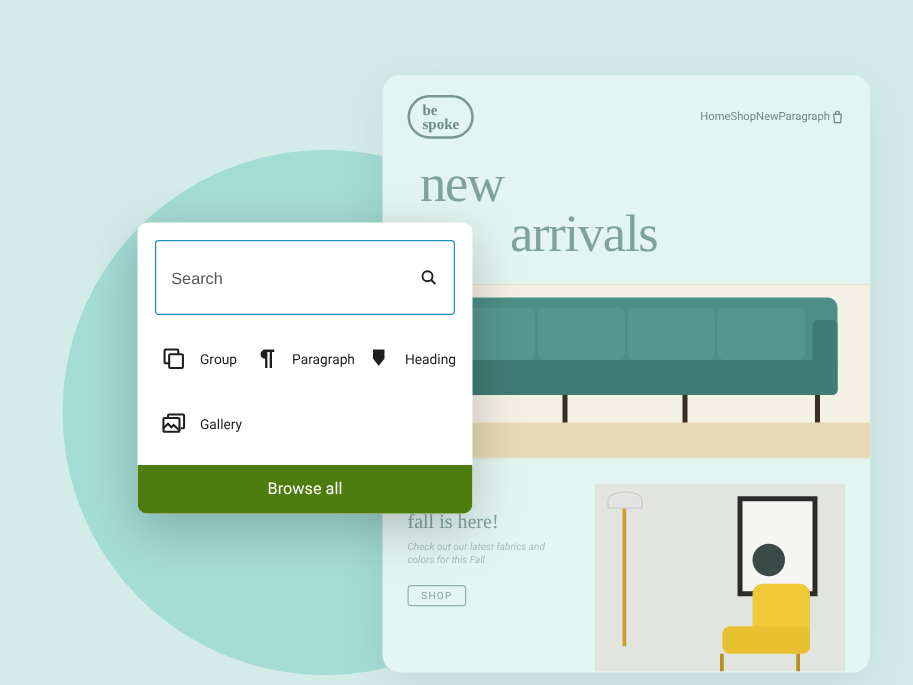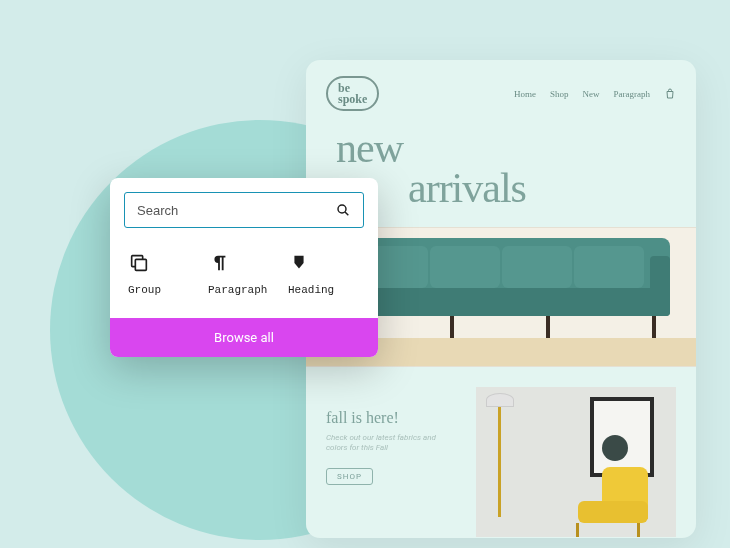--- a/index.html
+++ b/index.html
@@ -44,25 +44,23 @@
     font-family: Georgia, serif;
     font-size: 14px;
     color: #6a8c85;
     line-height: 1;
     font-weight: bold;
   }
   .logo .l1 { display:block; font-size:12px;}
   .logo .l2 { display:block; font-size:12px; margin-top:-1px;}
   .nav {
     display: flex;
-    gap: 14px;
     align-items: center;
     font-size: 9px;
     color: #6a8c85;
-    font-family: Liberation Serif, serif;
   }
   .nav span { cursor: pointer; }
   .bag-icon svg { width: 12px; height: 12px; display:block; }
   .hero {
     padding: 10px 0 0 30px;
     position: relative;
   }
   .hero-title {
     font-family: Georgia, "Times New Roman", serif;
     font-size: 42px;
@@ -255,55 +253,54 @@
     overflow:hidden;
   }
   .search-wrap {
     padding:14px;
   }
   .search-box {
     border:1.5px solid #1892b4;
     border-radius:3px;
     display:flex;
     align-items:center;
-    padding:9px 12px;
+    padding:21px 12px;
     gap:8px;
   }
   .search-box input {
     border:none;
     outline:none;
     flex:1;
     font-size:13px;
     background:transparent;
   }
   .search-box input::placeholder { color:#555; }
   .search-icon svg { width:16px; height:16px; display:block; }
   .blocks-grid {
     display:grid;
     grid-template-columns:repeat(3,1fr);
     padding:6px 14px 18px 14px;
     row-gap:22px;
   }
   .block-item {
     display:flex;
-    flex-direction:column;
-    align-items:flex-start;
+    flex-direction:row;
+    align-items:center;
     gap:10px;
     cursor:pointer;
     padding:4px;
-    font-family:Liberation Mono, monospace;
   }
   .block-item .bi { width:22px; height:22px; display:flex; align-items:center; justify-content:center; }
   .block-item .bi svg { width:22px; height:22px; }
   .block-label {
     font-size:11px;
     color:#1e1e1e;
   }
   .browse-all {
-    background:#d946ef;
+    background:#4d7c0f;
     color:#fff;
     text-align:center;
     padding:12px;
     font-size:13px;
     cursor:pointer;
   }
 </style>
 </head>
 <body>
 
@@ -408,16 +405,26 @@
       <span class="block-label">Paragraph</span>
     </div>
     <div class="block-item">
       <span class="bi">
         <svg viewBox="0 0 24 24" fill="#1e1e1e">
             <path d="M7 4h10v8l-5 6-5-6V4z"></path>
           </svg>
       </span>
       <span class="block-label">Heading</span>
     </div>
+    <div class="block-item">
+      <span class="bi">
+        <svg viewBox="0 0 24 24" fill="none" stroke="#1e1e1e" stroke-width="1.8">
+            <rect x="3" y="7" width="14" height="12" rx="1"></rect>
+            <path d="M7 7V5a1 1 0 0 1 1-1h12a1 1 0 0 1 1 1v10a1 1 0 0 1-1 1h-2"></path>
+            <path d="M3 16l4-4 3 3 2-2 5 5"></path>
+          </svg>
+      </span>
+      <span class="block-label">Gallery</span>
+    </div>
   </div>
 
   <div class="browse-all">Browse all</div>
 </div>
 
 </body></html>

